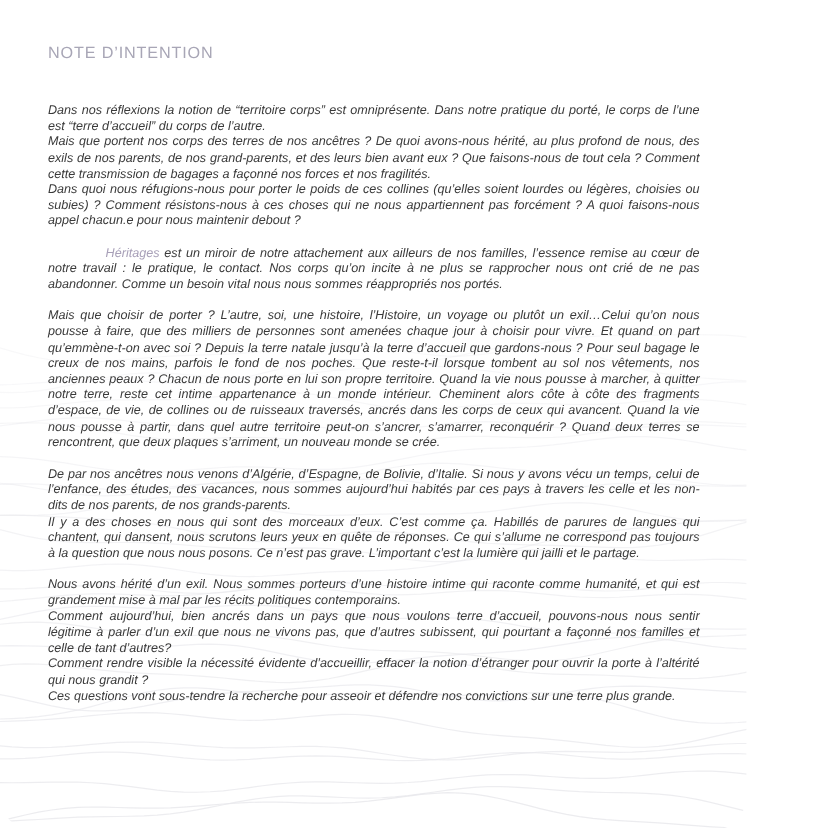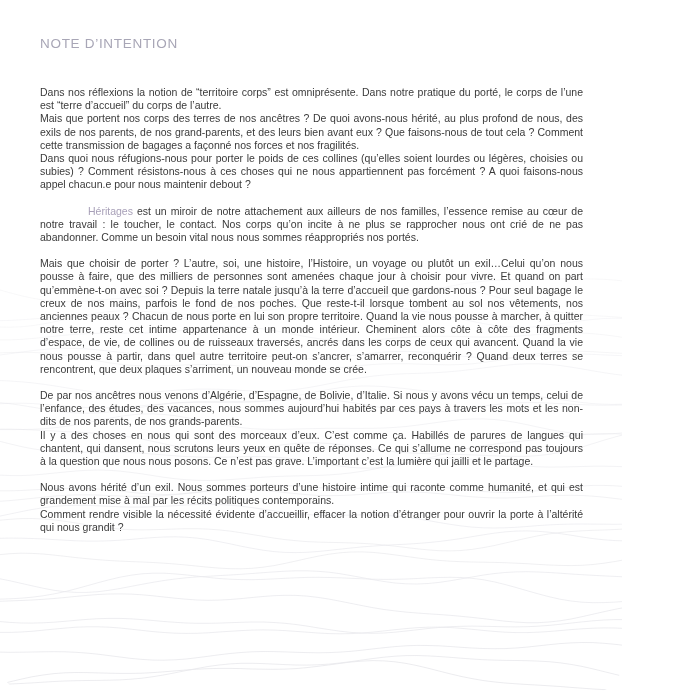--- a/index.html
+++ b/index.html
@@ -30,21 +30,21 @@
     font-size: 13.5px;
     font-weight: normal;
     letter-spacing: 0.7px;
     color: var(--c-title, #a8a6b6);
   }
   .body-text {
     font-size: 10.5px;
     line-height: 13.2px;
     text-align: justify;
   }
-  .pgroup { margin: 0 0 13px 0; }
+  .pgroup { margin: 0 0 13px 0; font-style: italic; }
   .pgroup p { margin: 0; padding: 0; }
   .accent { color: var(--c-accent, #a8a0b8); padding-left: 48px; }
 </style>
 </head>
 <body>
 
 <div class="page">
 
   <svg class="bg-contours" viewBox="0 0 693 693" xmlns="http://www.w3.org/2000/svg" aria-hidden="true">
       <g fill="none" stroke="#e8e8ec" stroke-width="1" stroke-linecap="round">
@@ -84,32 +84,34 @@
 
     <div class="body-text">
 
       <div class="pgroup">
         <p>Dans nos réflexions la notion de “territoire corps” est omniprésente. Dans notre pratique du porté, le corps de l’une est “terre d’accueil” du corps de l’autre.</p>
         <p>Mais que portent nos corps des terres de nos ancêtres ? De quoi avons-nous hérité, au plus profond de nous, des exils de nos parents, de nos grand-parents, et des leurs bien avant eux ? Que faisons-nous de tout cela ? Comment cette transmission de bagages a façonné nos forces et nos fragilités.</p>
         <p>Dans quoi nous réfugions-nous pour porter le poids de ces collines (qu’elles soient lourdes ou légères, choisies ou subies) ? Comment résistons-nous à ces choses qui ne nous appartiennent pas forcément ? A quoi faisons-nous appel chacun.e pour nous maintenir debout ?</p>
       </div>
 
       <div class="pgroup">
-        <p><span class="accent">Héritages</span><span> est un miroir de notre attachement aux ailleurs de nos familles, l’essence remise au cœur de notre travail : le toucher, le contact. Nos corps qu’on incite à ne plus se rapprocher nous ont crié de ne pas abandonner. Comme un besoin vital nous nous sommes réappropriés nos portés.</span></p>
+        <p><span class="accent">Héritages</span><span> est un miroir de notre attachement aux ailleurs de nos familles, l’essence remise au cœur de notre travail : le pratique, le contact. Nos corps qu’on incite à ne plus se rapprocher nous ont crié de ne pas abandonner. Comme un besoin vital nous nous sommes réappropriés nos portés.</span></p>
       </div>
 
       <div class="pgroup">
         <p>Mais que choisir de porter ? L’autre, soi, une histoire, l’Histoire, un voyage ou plutôt un exil…Celui qu’on nous pousse à faire, que des milliers de personnes sont amenées chaque jour à choisir pour vivre. Et quand on part qu’emmène-t-on avec soi ? Depuis la terre natale jusqu’à la terre d’accueil que gardons-nous ? Pour seul bagage le creux de nos mains, parfois le fond de nos poches. Que reste-t-il lorsque tombent au sol nos vêtements, nos anciennes peaux ? Chacun de nous porte en lui son propre territoire. Quand la vie nous pousse à marcher, à quitter notre terre, reste cet intime appartenance à un monde intérieur. Cheminent alors côte à côte des fragments d’espace, de vie, de collines ou de ruisseaux traversés, ancrés dans les corps de ceux qui avancent. Quand la vie nous pousse à partir, dans quel autre territoire peut-on s’ancrer, s’amarrer, reconquérir ? Quand deux terres se rencontrent, que deux plaques s’arriment, un nouveau monde se crée.</p>
       </div>
 
       <div class="pgroup">
-        <p>De par nos ancêtres nous venons d’Algérie, d’Espagne, de Bolivie, d’Italie. Si nous y avons vécu un temps, celui de l’enfance, des études, des vacances, nous sommes aujourd’hui habités par ces pays à travers les mots et les non-dits de nos parents, de nos grands-parents.</p>
+        <p>De par nos ancêtres nous venons d’Algérie, d’Espagne, de Bolivie, d’Italie. Si nous y avons vécu un temps, celui de l’enfance, des études, des vacances, nous sommes aujourd’hui habités par ces pays à travers les celle et les non-dits de nos parents, de nos grands-parents.</p>
         <p>Il y a des choses en nous qui sont des morceaux d’eux. C’est comme ça. Habillés de parures de langues qui chantent, qui dansent, nous scrutons leurs yeux en quête de réponses. Ce qui s’allume ne correspond pas toujours à la question que nous nous posons. Ce n’est pas grave. L’important c’est la lumière qui jailli et le partage.</p>
       </div>
 
       <div class="pgroup">
         <p>Nous avons hérité d’un exil. Nous sommes porteurs d’une histoire intime qui raconte comme humanité, et qui est grandement mise à mal par les récits politiques contemporains.</p>
+        <p>Comment aujourd’hui, bien ancrés dans un pays que nous voulons terre d’accueil, pouvons-nous nous sentir légitime à parler d’un exil que nous ne vivons pas, que d’autres subissent, qui pourtant a façonné nos familles et celle de tant d’autres?</p>
         <p>Comment rendre visible la nécessité évidente d’accueillir, effacer la notion d’étranger pour ouvrir la porte à l’altérité qui nous grandit ?</p>
+        <p>Ces questions vont sous-tendre la recherche pour asseoir et défendre nos convictions sur une terre plus grande.</p>
       </div>
 
     </div>
   </div>
 </div>
 
 </body></html>

